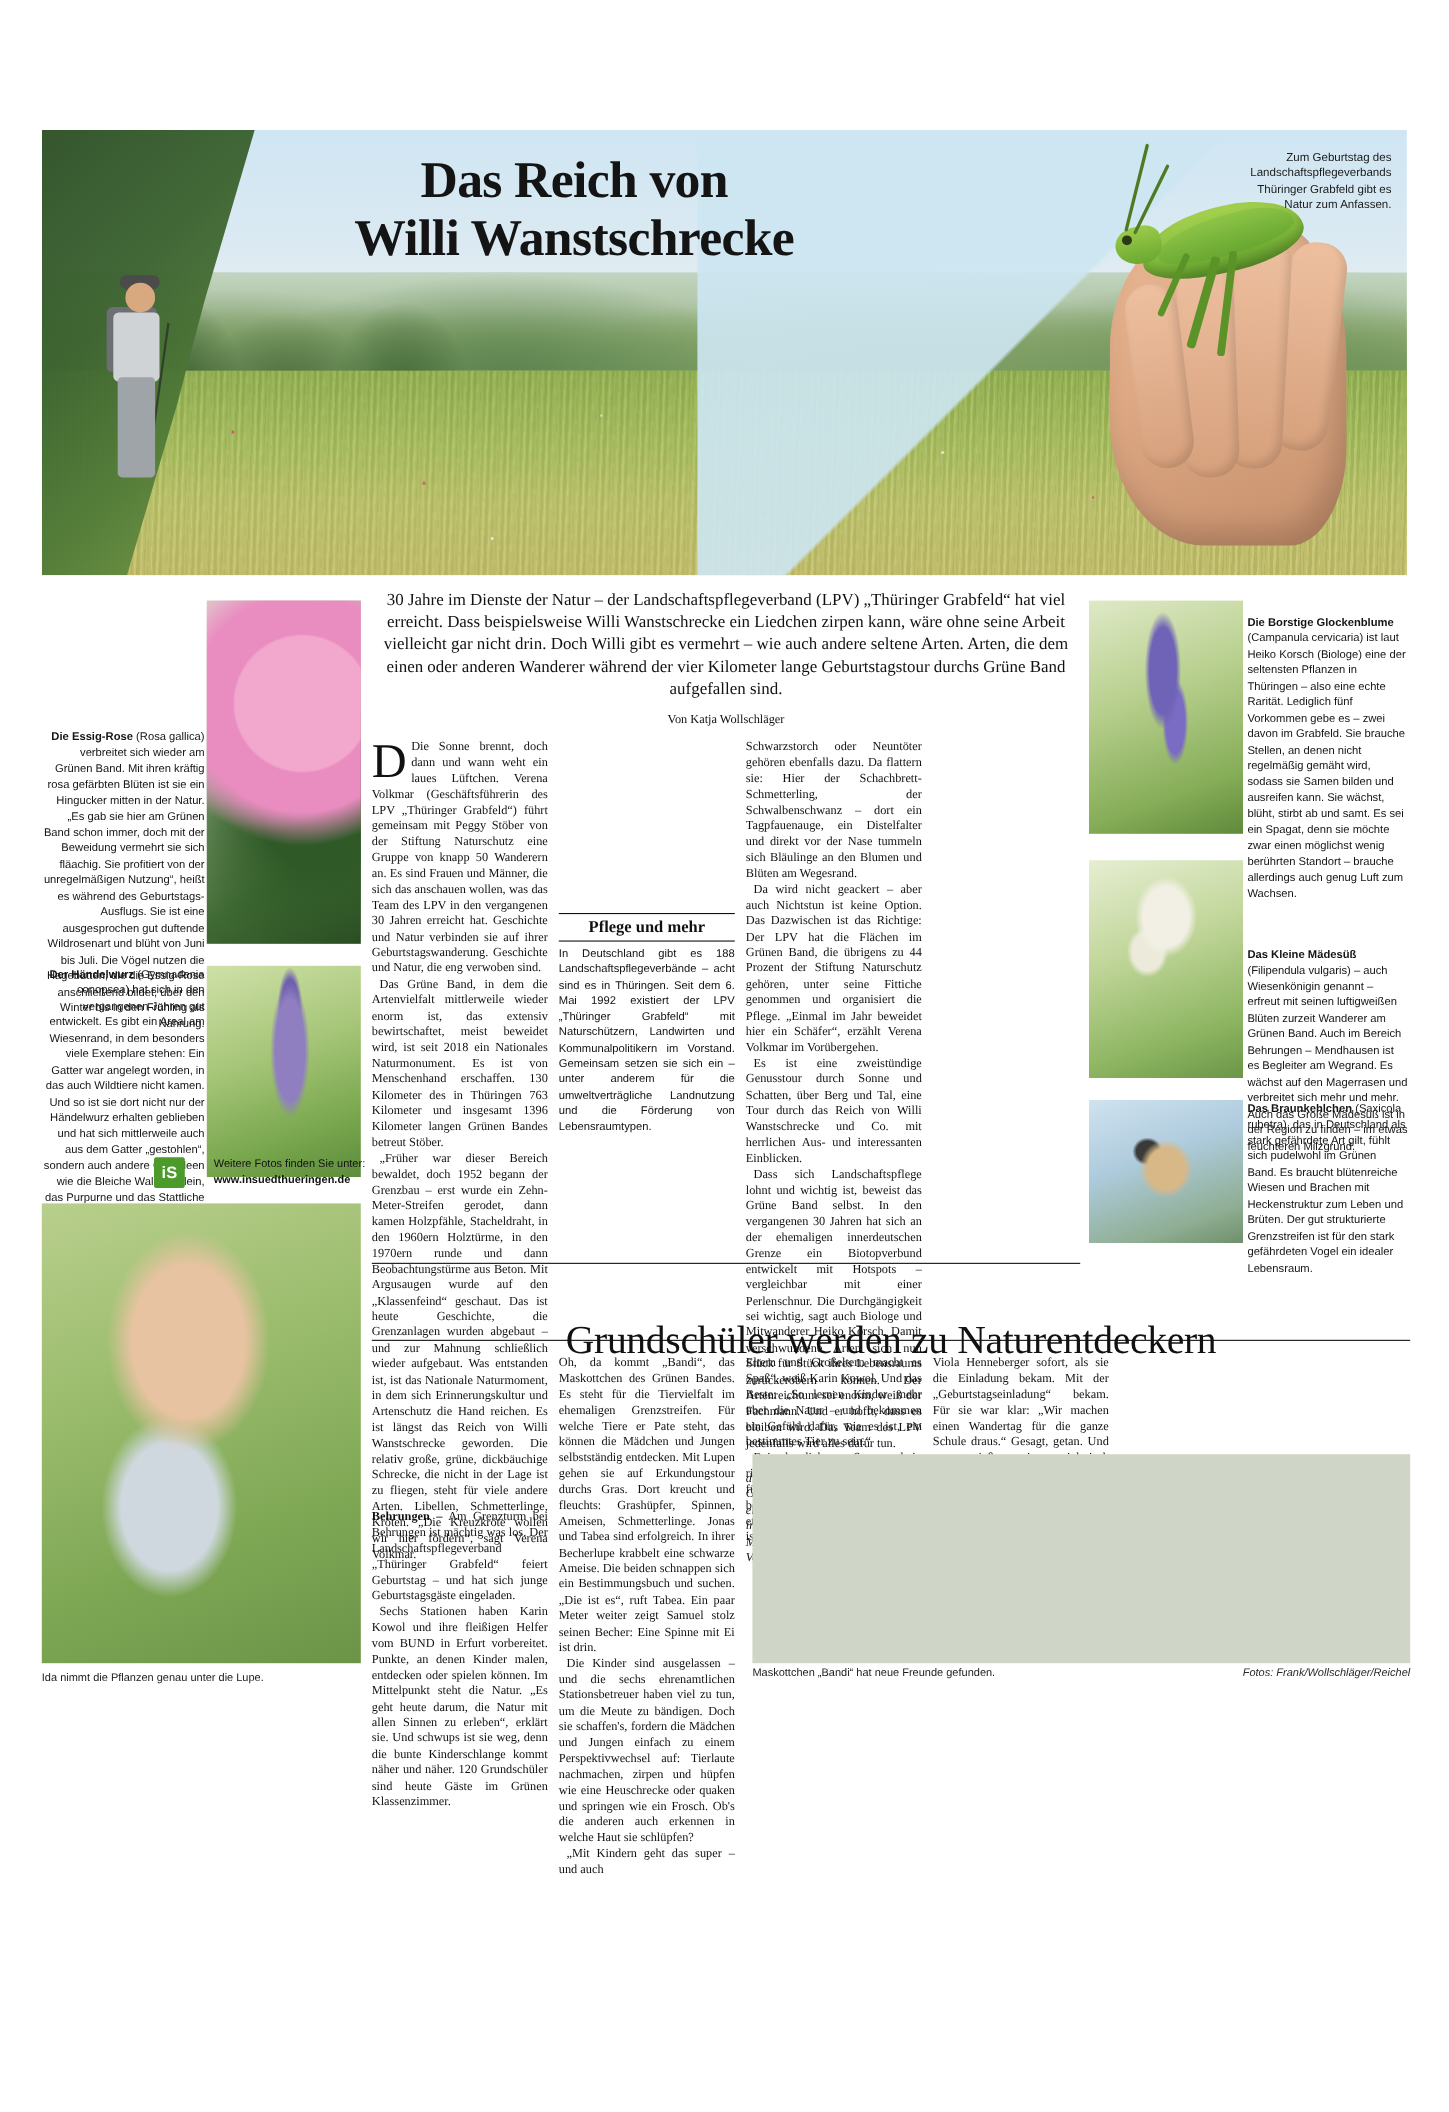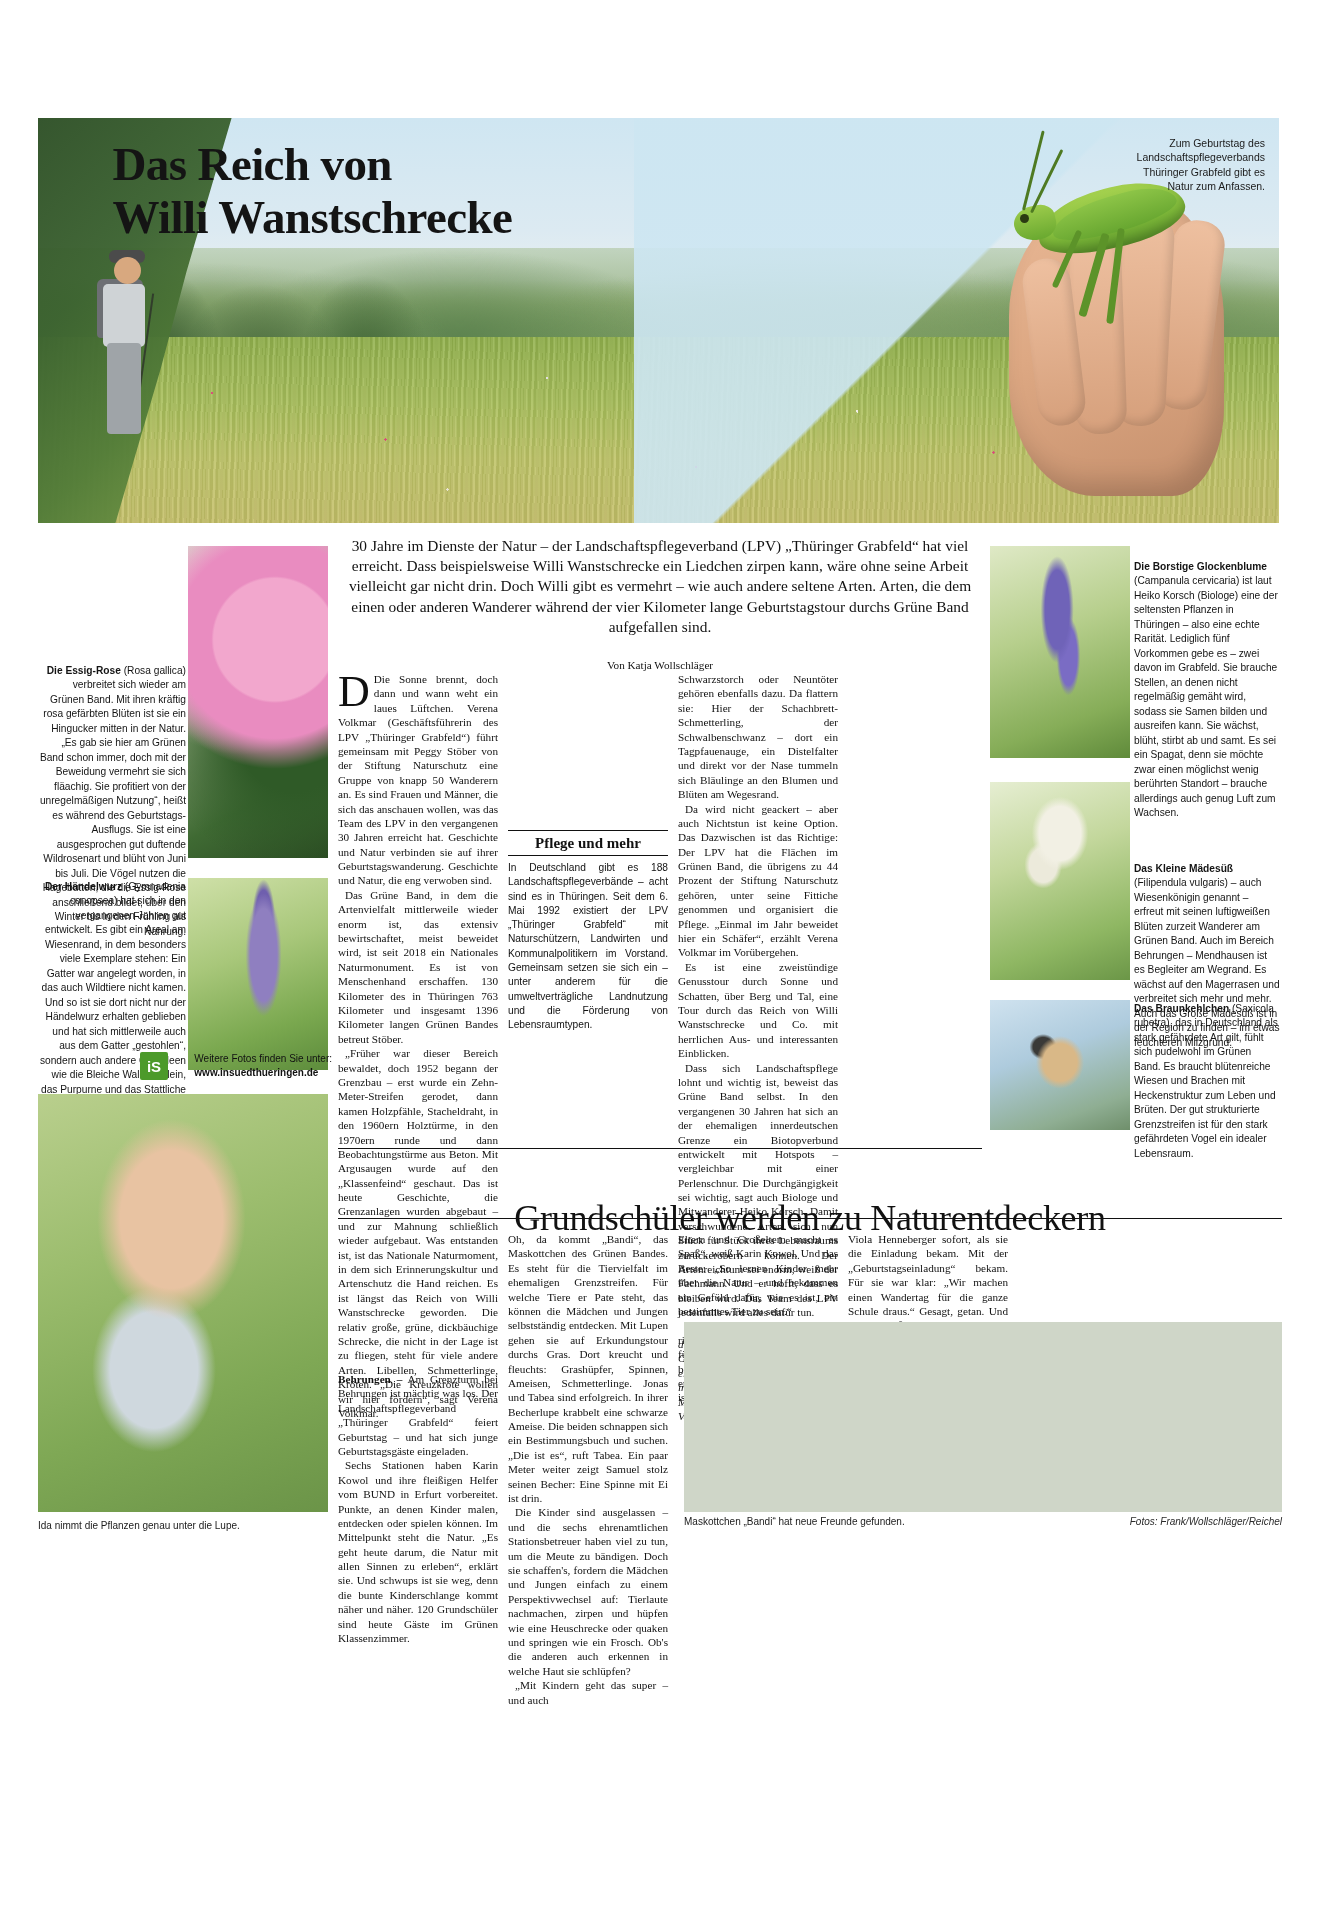--- a/index.html
+++ b/index.html
@@ -71,21 +71,21 @@
   .hiker .legs { position:absolute; left:28%; top:42%; width:32%; height:40%; background:#9fa4a8; border-radius:4px;}
   .hiker .pole { position:absolute; left:62%; top:20%; width:2px; height:58%; background:rgba(40,40,40,.7); transform:rotate(8deg); }
 
   .hero-band{
     position:absolute; right:0; top:0; width:52%; height:100%;
     background:linear-gradient(135deg, rgba(205,230,242,.92) 0%, rgba(205,230,242,.9) 46%, rgba(205,230,242,0) 46.5%);
     clip-path: polygon(0 0, 100% 0, 100% 0, 62% 100%, 0 100%);
   }
   .headline-wrap{
     position:absolute; left:6%; top:5%; width:66%;
-    text-align:left;
+    text-align:center;
   }
   .headline{
     font-family:"Liberation Serif", serif;
     font-size:47px; line-height:1.12; font-weight:700; letter-spacing:-0.6px;
     color:#141414;
   }
   .hero-caption{
     position:absolute; right:14px; top:18px; width:150px;
     text-align:right;
     font-family:"Liberation Sans", sans-serif;
@@ -298,21 +298,21 @@
     <div class="sidecap cap-left"><b>Das Kleine Mädesüß</b> (Filipendula vulgaris) – auch Wiesenkönigin genannt – erfreut mit seinen luftigweißen Blüten zurzeit Wanderer am Grünen Band. Auch im Bereich Behrungen – Mendhausen ist es Begleiter am Wegrand. Es wächst auf den Magerrasen und verbreitet sich mehr und mehr. Auch das Große Mädesüß ist in der Region zu finden – im etwas feuchteren Milzgrund.</div>
   </div>
 
   <div class="photo ph-bird" style="position:absolute; left:990px; top:1000px; width:140px; height:130px;"></div>
   <div style="position:absolute; left:1134px; top:1002px; width:146px;">
     <div class="sidecap cap-left"><b>Das Braunkehlchen</b> (Saxicola rubetra), das in Deutschland als stark gefährdete Art gilt, fühlt sich pudelwohl im Grünen Band. Es braucht blütenreiche Wiesen und Brachen mit Heckenstruktur zum Leben und Brüten. Der gut strukturierte Grenzstreifen ist für den stark gefährdeten Vogel ein idealer Lebensraum.</div>
   </div>
 
   <div style="position:absolute; left:338px; top:536px; width:644px; text-align:center;">
     <div style="font-family:'Liberation Serif',serif; font-size:15.4px; line-height:1.31;">30 Jahre im Dienste der Natur – der Landschaftspflegeverband (LPV) „Thüringer Grabfeld“ hat viel erreicht. Dass beispielsweise Willi Wanstschrecke ein Liedchen zirpen kann, wäre ohne seine Arbeit vielleicht gar nicht drin. Doch Willi gibt es vermehrt – wie auch andere seltene Arten. Arten, die dem einen oder anderen Wanderer während der vier Kilometer lange Geburtstagstour durchs Grüne Band aufgefallen sind.</div>
-    <div style="font-family:'Liberation Serif',serif; font-size:11.2px; margin-top:22px;">Von Katja Wollschläger</div>
+    <div style="font-family:'Liberation Serif',serif; font-size:11.2px; margin-top:11px;">Von Katja Wollschläger</div>
   </div>
 
   <div class="body-col" style="position:absolute; left:338px; top:672px; width:160px;">
     <p style="text-indent:0;">
       <span style="float:left; font-size:44px; line-height:0.82; padding:2px 4px 0 0; font-family:'Liberation Serif',serif;">D</span>
       <span>Die Sonne brennt, doch dann und wann weht ein laues Lüftchen. Verena Volkmar (Geschäftsführerin des LPV „Thüringer Grabfeld“) führt gemeinsam mit Peggy Stöber von der Stiftung Naturschutz eine Gruppe von knapp 50 Wanderern an. Es sind Frauen und Männer, die sich das anschauen wollen, was das Team des LPV in den vergangenen 30 Jahren erreicht hat. Geschichte und Natur verbinden sie auf ihrer Geburtstagswanderung. Geschichte und Natur, die eng verwoben sind.</span>
     </p>
     <p>Das Grüne Band, in dem die Artenvielfalt mittlerweile wieder enorm ist, das extensiv bewirtschaftet, meist beweidet wird, ist seit 2018 ein Nationales Naturmonument. Es ist von Menschenhand erschaffen. 130 Kilometer des in Thüringen 763 Kilometer und insgesamt 1396 Kilometer langen Grünen Bandes betreut Stöber.</p>
     <p>„Früher war dieser Bereich bewaldet, doch 1952 begann der Grenzbau – erst wurde ein Zehn-Meter-Streifen gerodet, dann kamen Holzpfähle, Stacheldraht, in den 1960ern Holztürme, in den 1970ern runde und dann Beobachtungstürme aus Beton. Mit Argusaugen wurde auf den „Klassenfeind“ geschaut. Das ist heute Geschichte, die Grenzanlagen wurden abgebaut – und zur Mahnung schließlich wieder aufgebaut. Was entstanden ist, ist das Nationale Naturmoment, in dem sich Erinnerungskultur und Artenschutz die Hand reichen. Es ist längst das Reich von Willi Wanstschrecke geworden. Die relativ große, grüne, dickbäuchige Schrecke, die nicht in der Lage ist zu fliegen, steht für viele andere Arten. Libellen, Schmetterlinge, Kröten. „Die Kreuzkröte wollen wir hier fördern“, sagt Verena Volkmar.</p>
   </div>

